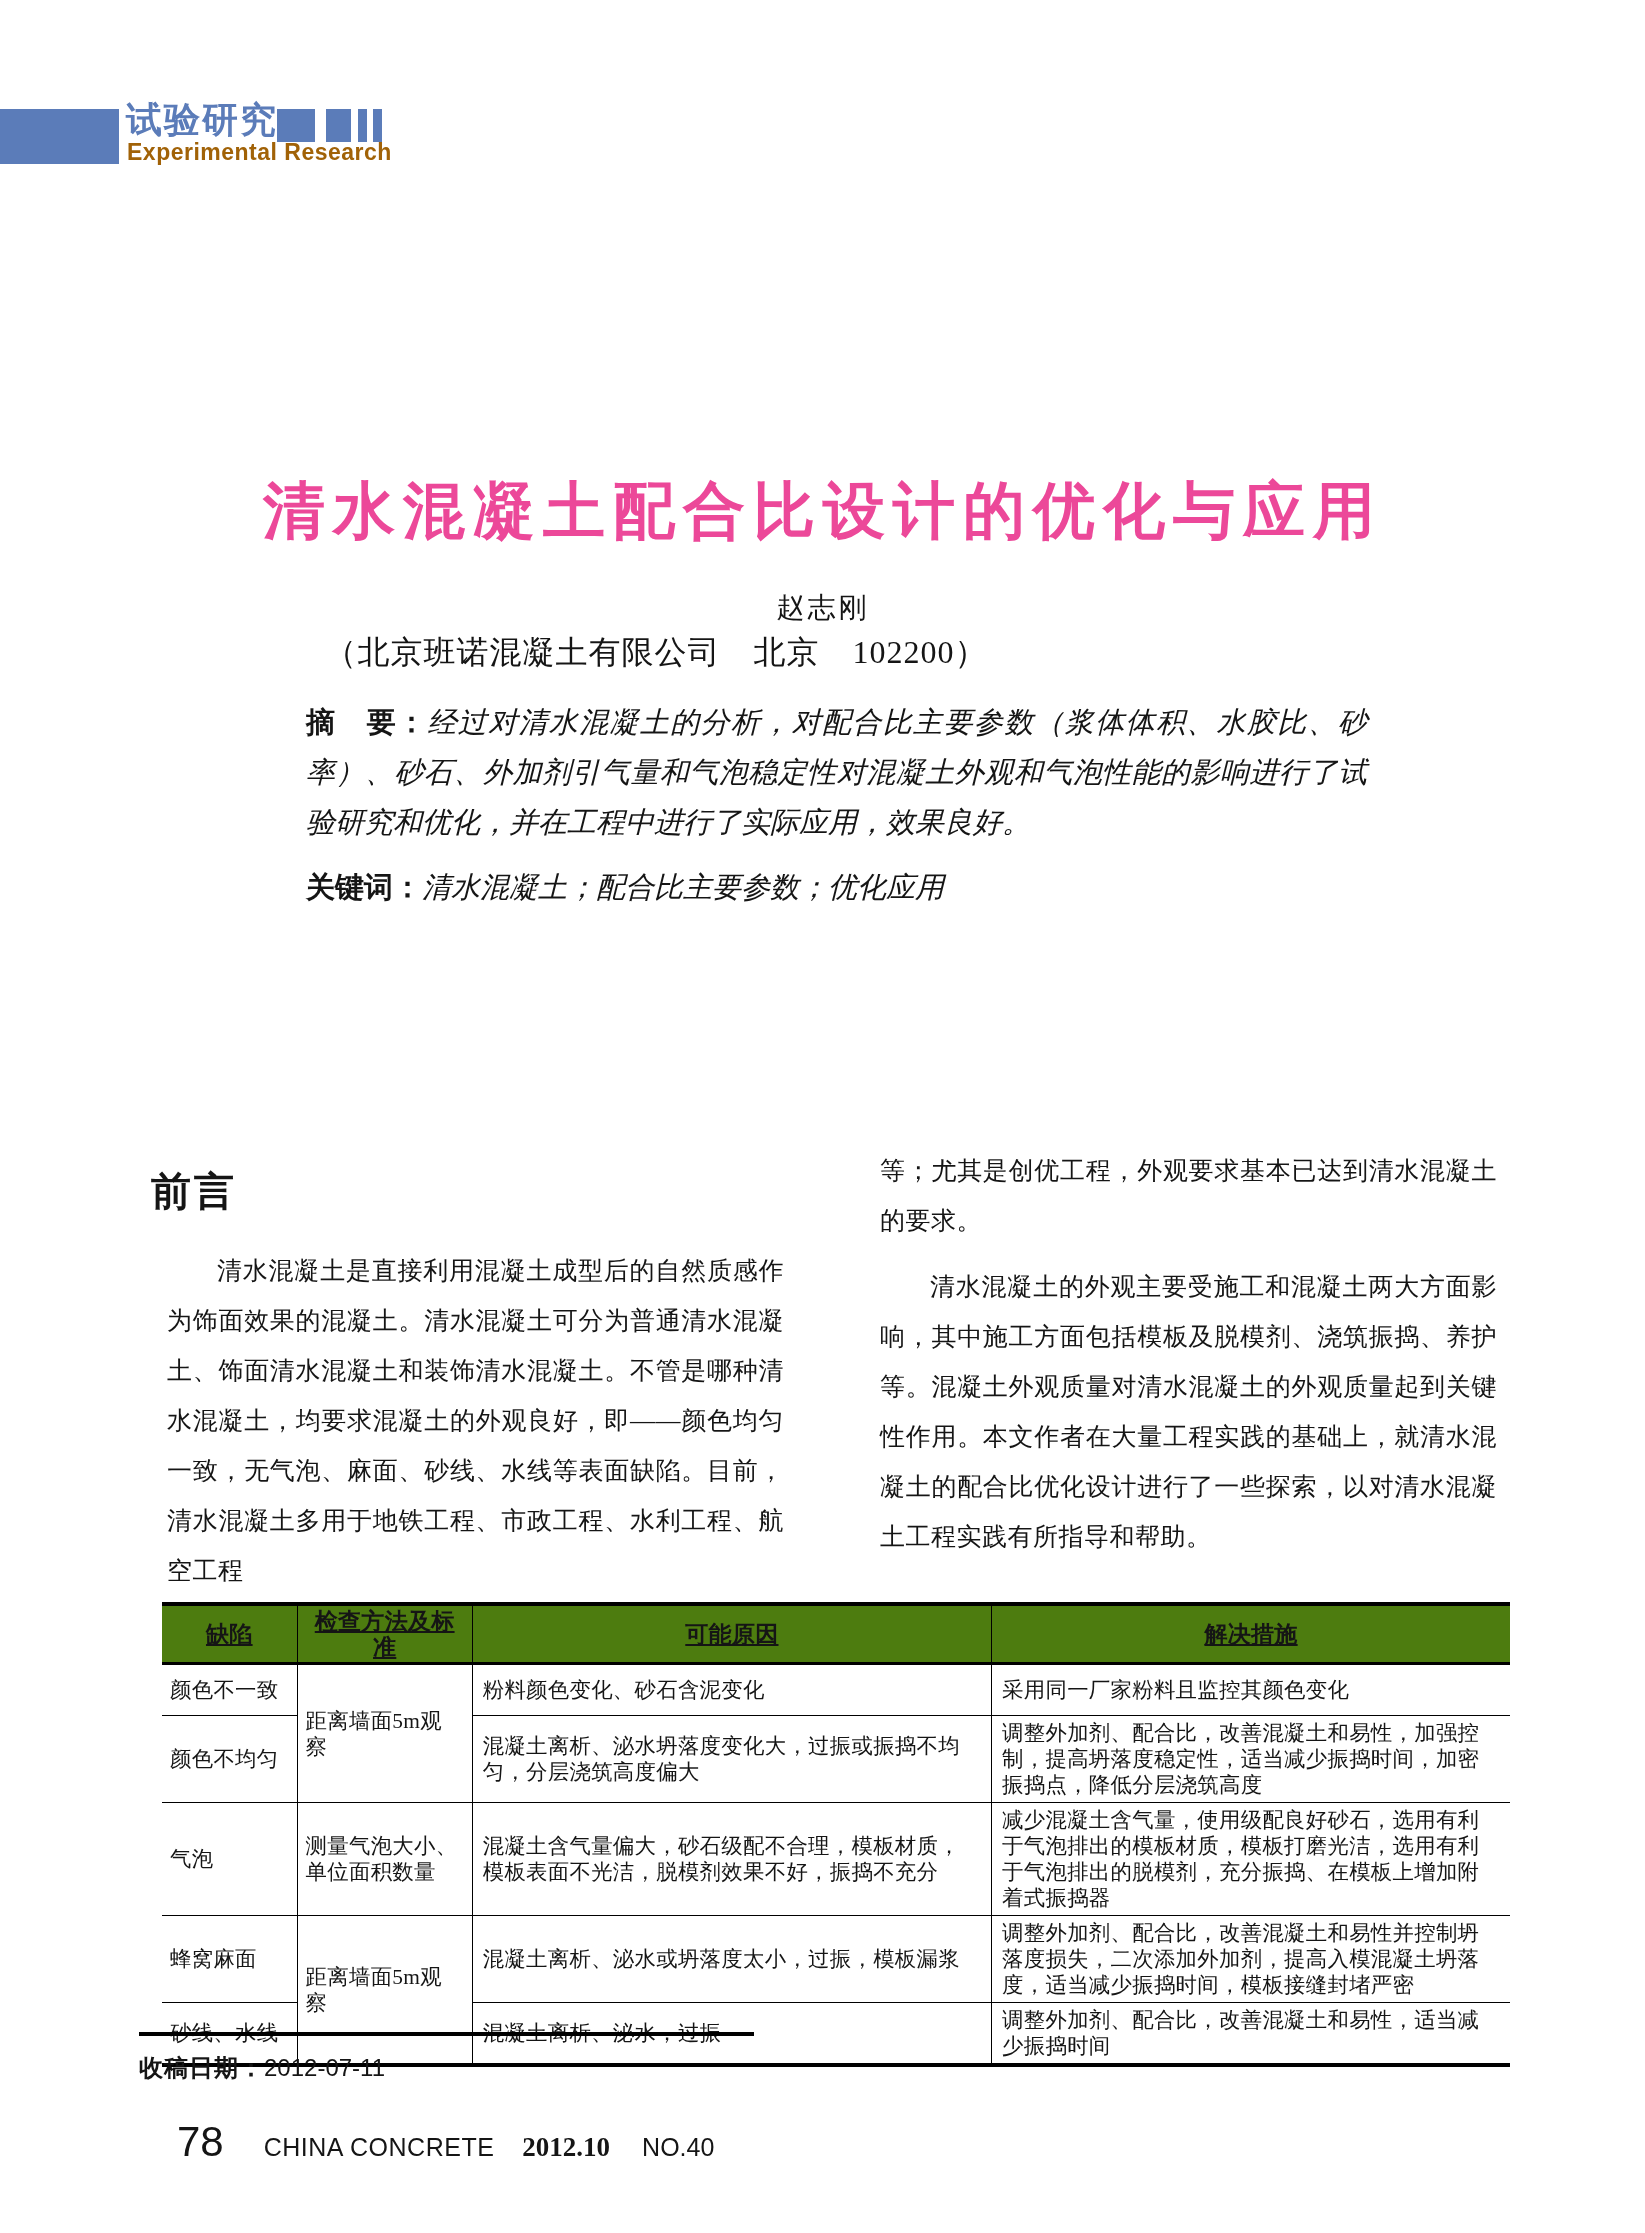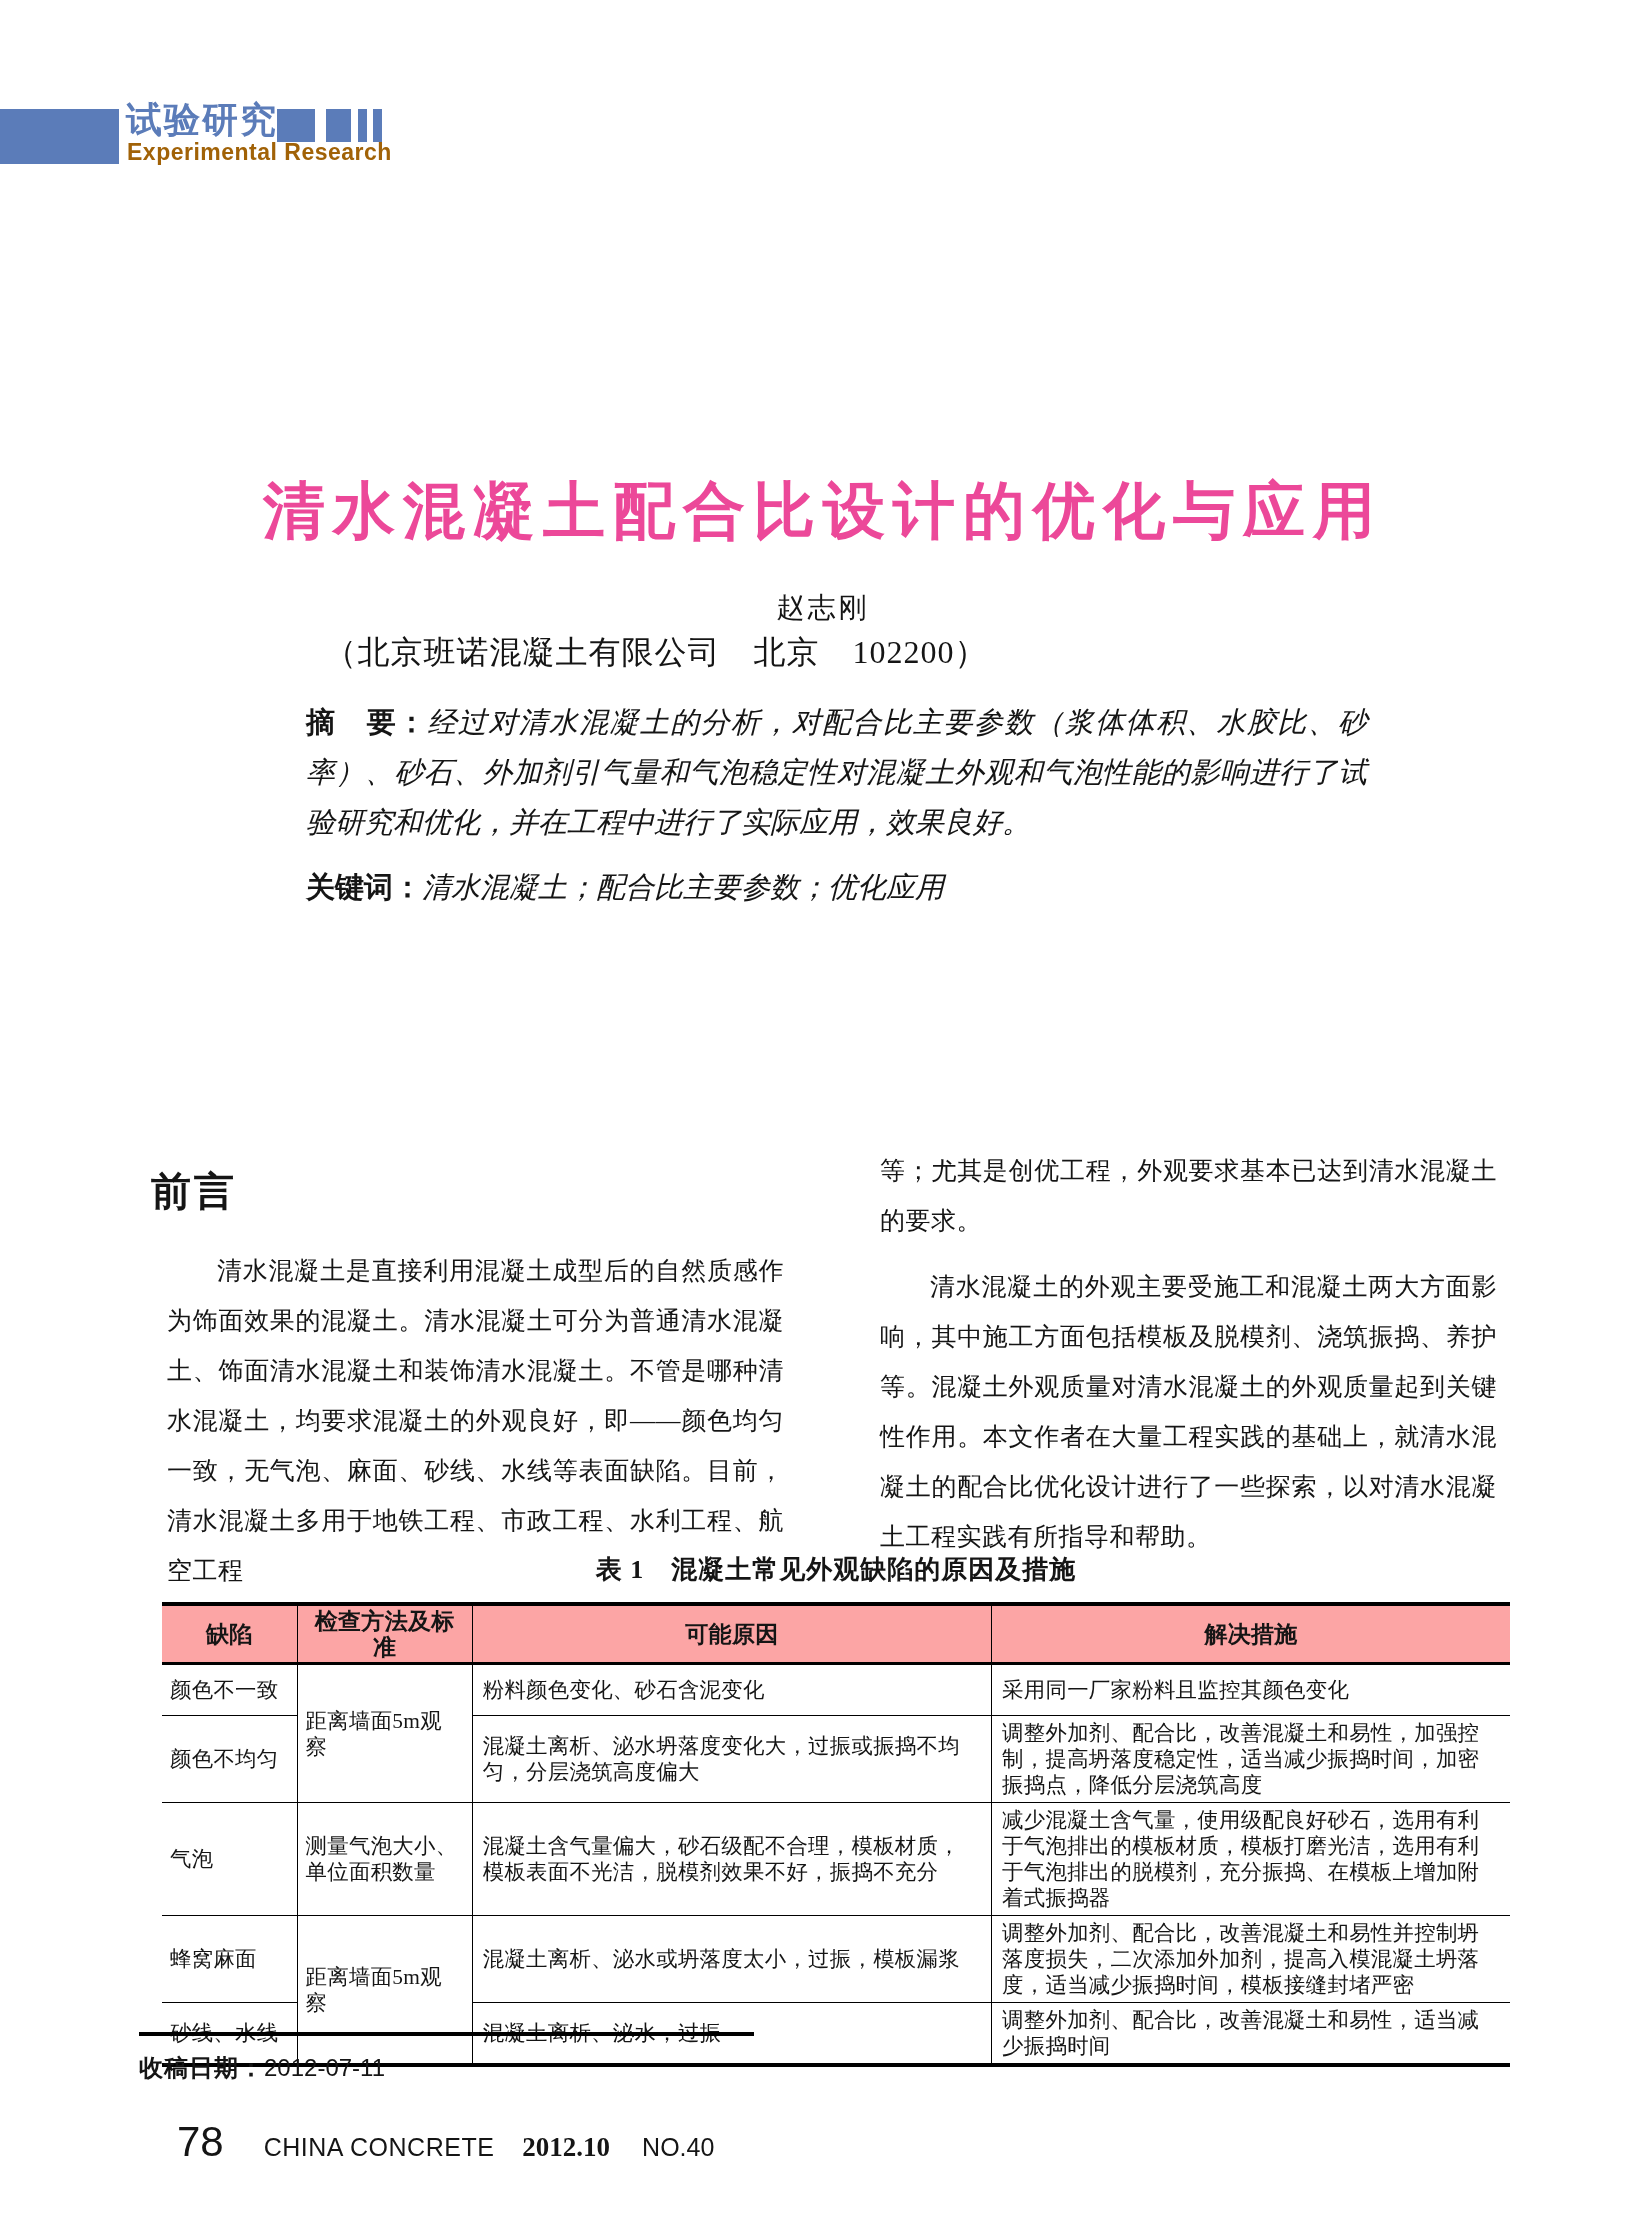--- a/index.html
+++ b/index.html
@@ -60,22 +60,22 @@
     position:absolute; left:162px; top:1552px; width:1348px; text-align:center;
     font-weight:bold; font-size:26px; letter-spacing:1px;
   }
   table.defects {
     position:absolute; left:162px; top:1602px; width:1348px;
     border-collapse:collapse; table-layout:fixed;
     border-top:4px solid #000; border-bottom:4px solid #000;
     font-size:21.4px; line-height:26px; letter-spacing:0.3px;
   }
   table.defects th {
-    background:#fca5a5; border-bottom:3px solid #000; font-family:"Liberation Sans", sans-serif;
-    font-weight:bold; font-size:23px; text-align:center; height:46px; padding:2px 6px;
+    background:#4d7c0f; border-bottom:3px solid #000; font-family:"Liberation Sans", sans-serif;
+    font-weight:bold; font-size:23px; text-align:center; height:46px; padding:2px 6px;text-decoration:underline;
   }
   table.defects td { vertical-align:middle; padding:4px 10px 4px 10px; text-align:left; }
   table.defects td, table.defects th { border-left:1px solid #000; }
   table.defects td:first-child, table.defects th:first-child { border-left:none; }
   table.defects tbody td { border-top:1px solid #000; }
   table.defects tbody tr:first-child td { border-top:none; }
   table.defects td.c-defect { padding-left:8px; }
   table.defects td.c-method { padding-left:8px; }
   tr.r0 { height:52px; } tr.r1 { height:78px; } tr.r2 { height:79px; } tr.r3 { height:73px; } tr.r4 { height:55px; }
   
@@ -110,21 +110,20 @@
 
   <div class="sec-heading">前言</div>
   <div class="col col-left">
     <p class="indent">清水混凝土是直接利用混凝土成型后的自然质感作为饰面效果的混凝土。清水混凝土可分为普通清水混凝土、饰面清水混凝土和装饰清水混凝土。不管是哪种清水混凝土，均要求混凝土的外观良好，即——颜色均匀一致，无气泡、麻面、砂线、水线等表面缺陷。目前，清水混凝土多用于地铁工程、市政工程、水利工程、航空工程</p>
   </div>
   <div class="col col-right">
     <p>等；尤其是创优工程，外观要求基本已达到清水混凝土的要求。</p>
     <p class="indent">清水混凝土的外观主要受施工和混凝土两大方面影响，其中施工方面包括模板及脱模剂、浇筑振捣、养护等。混凝土外观质量对清水混凝土的外观质量起到关键性作用。本文作者在大量工程实践的基础上，就清水混凝土的配合比优化设计进行了一些探索，以对清水混凝土工程实践有所指导和帮助。</p>
   </div>
 
-  <div class="tbl-caption">表 1　混凝土常见外观缺陷的原因及措施</div>
   <table class="defects">
     <colgroup>
         <col style="width:135px">
         <col style="width:175px">
         <col style="width:519px">
         <col style="width:518px">
       </colgroup>
     <thead>
       <tr>
         <th>缺陷</th>

